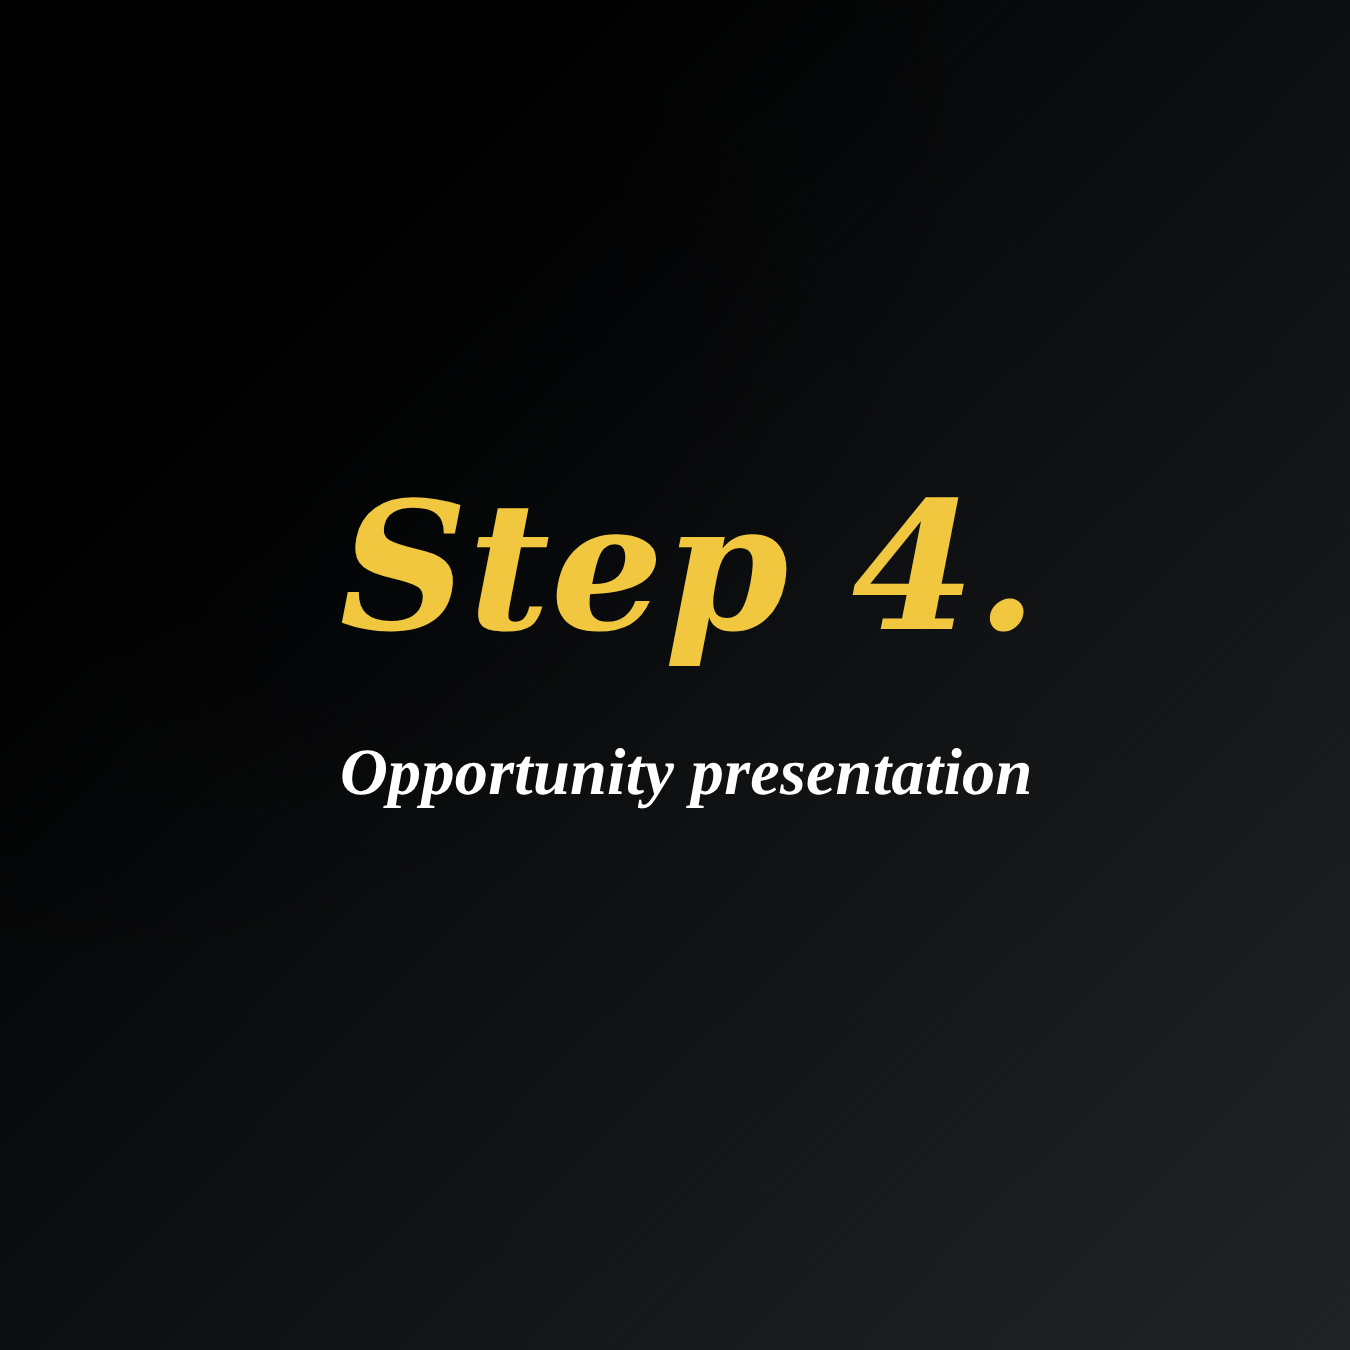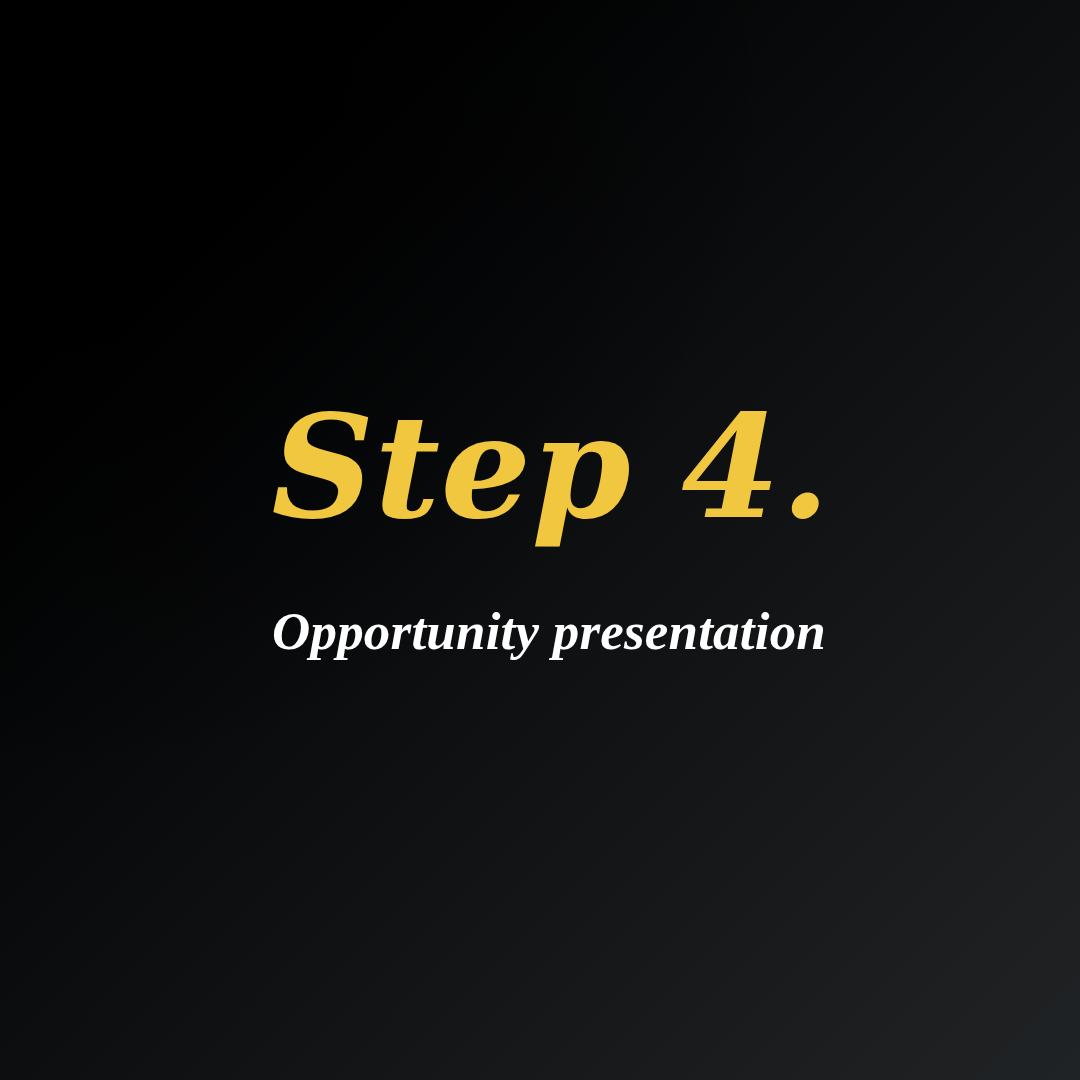--- a/index.html
+++ b/index.html
@@ -37,21 +37,21 @@
                 rgba(0,0,0,0.85) 0%,
                 rgba(0,0,0,0.45) 32%,
                 rgba(0,0,0,0.0) 62%);
     pointer-events: none;
   }
 
   .content {
     position: absolute;
     left: 0;
     right: 0;
-    top: 13px;
+    top: 0;
     height: 784px;
   }
 
   .title {
     position: absolute;
     left: 0;
     right: 0;
     top: 383px;
     text-align: center;
     font-family: "DejaVu Serif", "Liberation Serif", serif;

